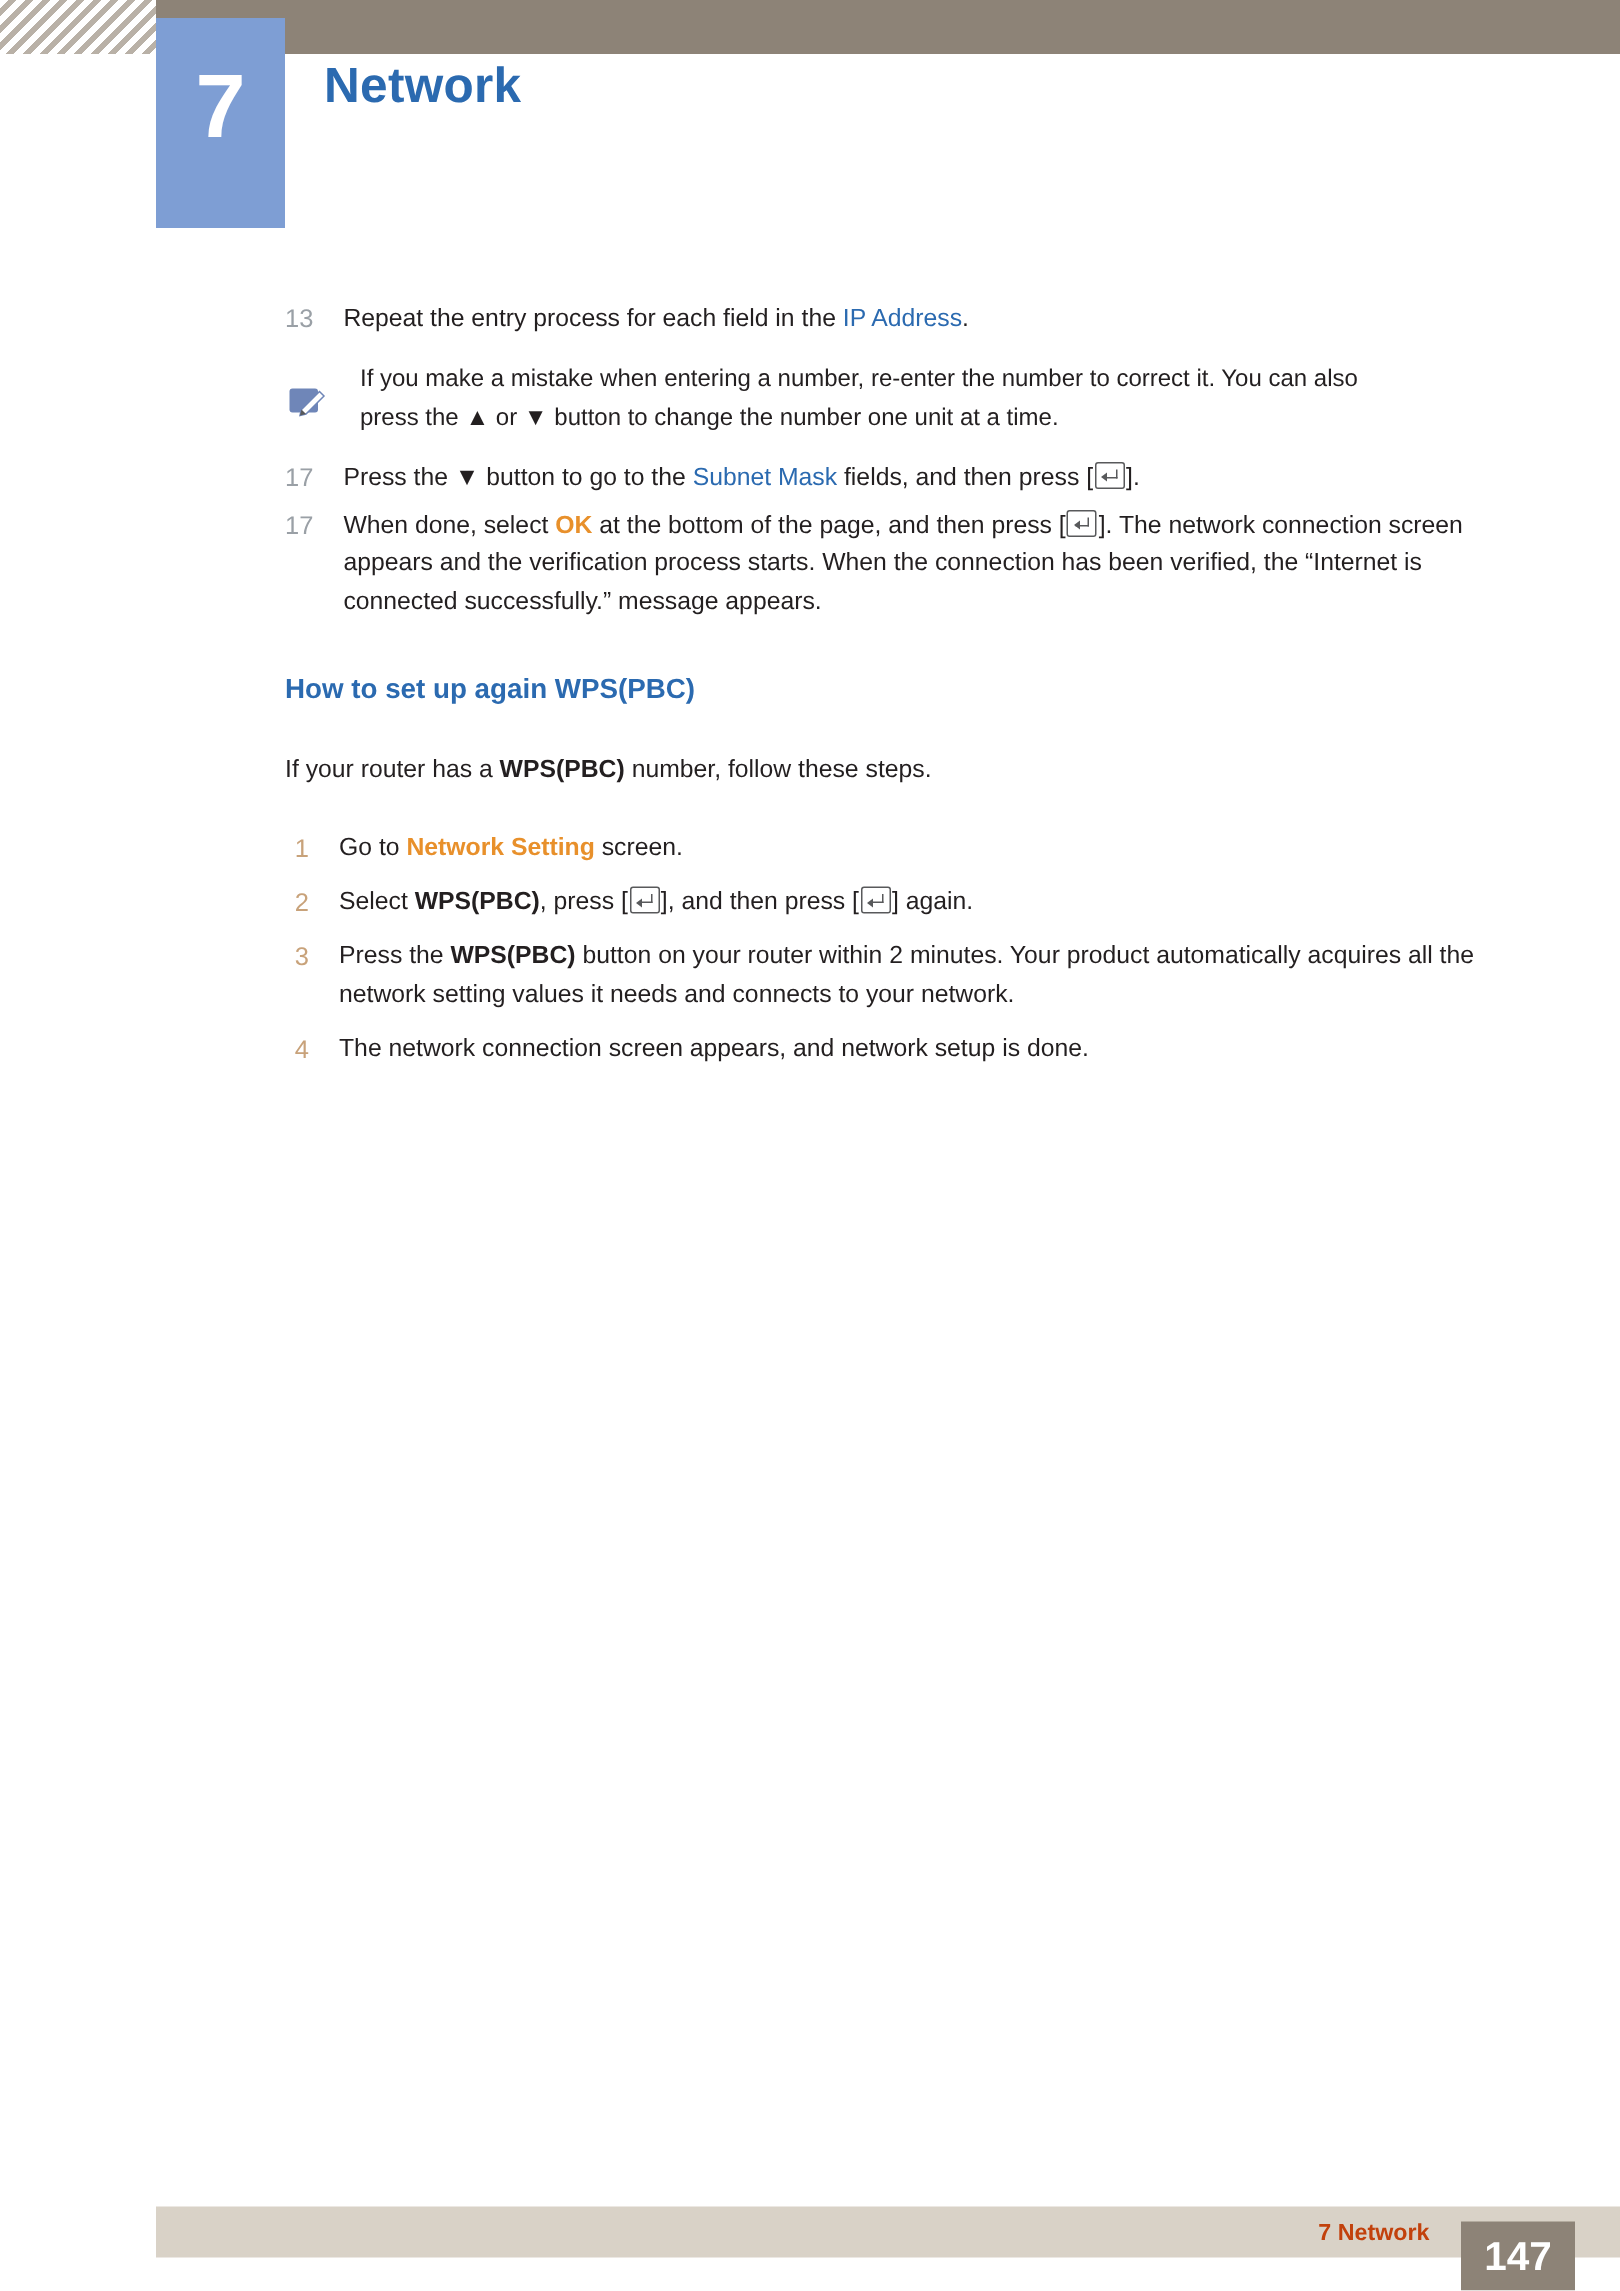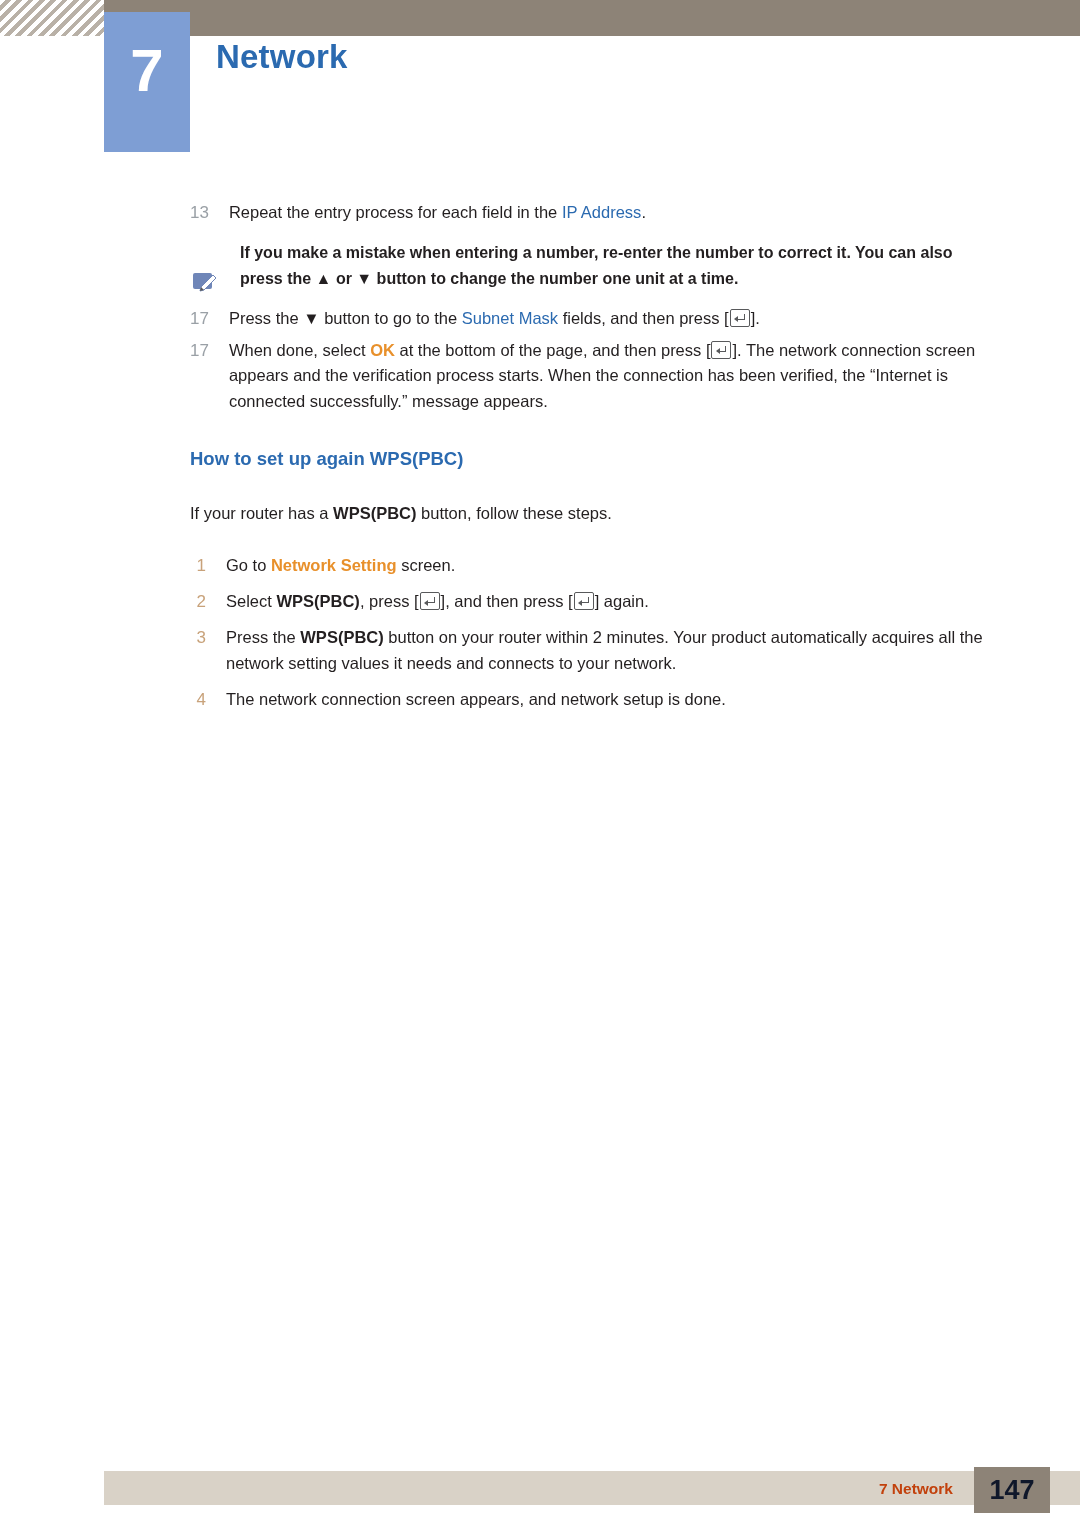--- a/index.html
+++ b/index.html
@@ -84,23 +84,22 @@
   .step-num.orange { color: #c8a27a; }
   .step-body { flex: 1 1 auto; }
 
   .kw-blue { color: #2b6ab0; font-weight: normal; }
   .kw-orange { color: #e8902b; font-weight: bold; }
   .kw-black { font-weight: bold; color: #231f20; }
 
   
   .note {
     display: flex;
-    align-items: flex-end;
+    align-items: center;
     margin: 14px 0 14px 0;
-    font-weight: bold;
   }
   .note-icon {
     width: 26px;
     height: 24px;
     margin-right: 22px;
     margin-left: 2px;
     flex: 0 0 auto;
     position: relative;
     top: 3px;
   }
@@ -179,26 +178,26 @@
   .footer-text {
     position: absolute;
     bottom: 29px;
     right: 127px;
     font-size: 15.5px;
     color: #c2410c;
     font-weight: bold;
   }
   .footer-page {
     position: absolute;
-    bottom: 14px;
+    bottom: 0;
     right: 30px;
     width: 76px;
     height: 46px;
     background: #8d8377;
-    color: #0f172a;
+    color: #ffffff;
     font-size: 27px;
     font-weight: bold;
     text-align: center;
     line-height: 46px;
   }
 </style>
 </head>
 <body>
 
 <div class="header-band">
@@ -237,21 +236,21 @@
       </div>
       <div class="step">
         <div class="step-num">17</div>
         <div class="step-body"><span>When done, select </span><span class="kw-orange">OK</span><span> at the bottom of the page, and then press [</span><span class="enterkey"></span><span>]. The network connection screen appears and the verification process starts. When the connection has been verified, the “Internet is connected successfully.” message appears.</span></div>
       </div>
     </div>
 
 
   <h3 class="sub-head">How to set up again WPS(PBC)</h3>
 
-  <p class="body-par" id="intro-par"><span>If your router has a </span><span class="kw-black">WPS(PBC)</span><span> button, follow these steps.</span></p>
+  <p class="body-par" id="intro-par"><span>If your router has a </span><span class="kw-black">WPS(PBC)</span><span> number, follow these steps.</span></p>
 
   <div class="steps-block" id="steps-bottom">
       <div class="step">
         <div class="step-num orange">1</div>
         <div class="step-body"><span>Go to </span><span class="kw-orange">Network Setting</span><span> screen.</span></div>
       </div>
       <div class="step">
         <div class="step-num orange">2</div>
         <div class="step-body"><span>Select </span><span class="kw-black">WPS(PBC)</span><span>, press [</span><span class="enterkey"></span><span>], and then press [</span><span class="enterkey"></span><span>] again.</span></div>
       </div>

